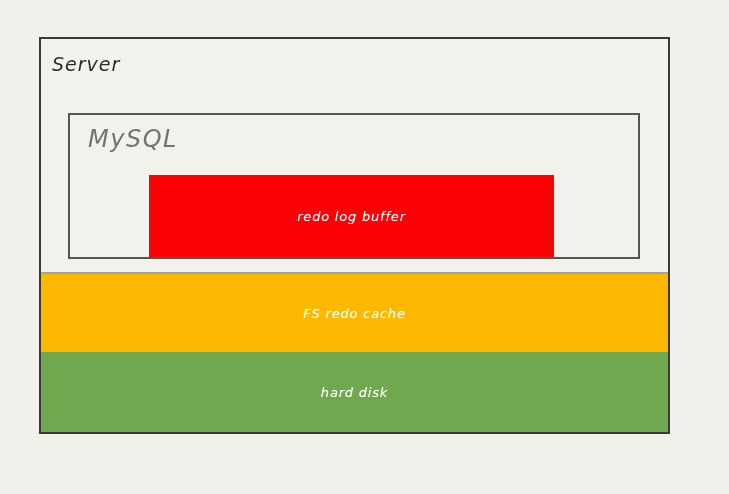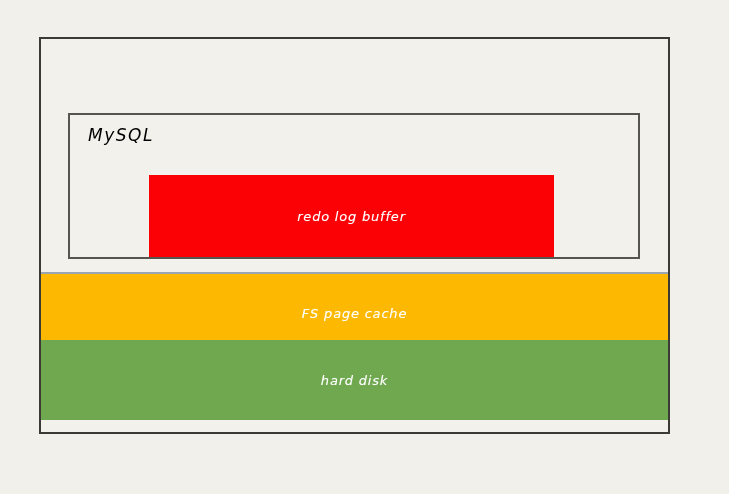--- a/index.html
+++ b/index.html
@@ -41,23 +41,23 @@
     width: 572px;
     height: 146px;
     border: 2px solid #57554f;
     box-sizing: border-box;
     background: #f3f1ec;
   }
   .mysql-label {
     position: absolute;
     left: 18px;
     top: 10px;
-    font-size: 17px;
+    font-size: 24px;
     letter-spacing: 1.5px;
-    color: #000000;
+    color: #737373;
   }
   .redo-box {
     position: absolute;
     left: 79px;
     top: 60px;
     width: 405px;
     height: 82px;
     display: flex;
     align-items: center;
     justify-content: center;
@@ -70,46 +70,47 @@
     box-sizing: border-box;
     display: flex;
     align-items: center;
     justify-content: center;
   }
   .fs-bar {
     top: 233px;
     border-top: 2px solid #9aa5b2;
   }
   .disk-bar {
-    top: 301px;
+    top: 313px;
   }
   .box-label {
     color: #ffffff;
     font-size: 13px;
     letter-spacing: 0.8px;
     text-shadow: 0 0 1px rgba(255,255,255,0.4);
   }
 </style>
 </head>
 <body>
 
 <div class="stage">
   <div class="server-box">
 
+    <div class="server-label">Server</div>
 
     <div class="mysql-box">
       <div class="mysql-label">MySQL</div>
 
       <div class="redo-box" style="background-color: rgb(251, 1, 5);">
         <span class="box-label">redo log buffer</span>
       </div>
     </div>
 
     <div class="bar fs-bar" style="background-color: rgb(253, 185, 2);">
-      <span class="box-label">FS page cache</span>
+      <span class="box-label">FS redo cache</span>
     </div>
 
     <div class="bar disk-bar" style="background-color: rgb(111, 168, 79);">
       <span class="box-label">hard disk</span>
     </div>
 
   </div>
 </div>
 
 </body></html>

